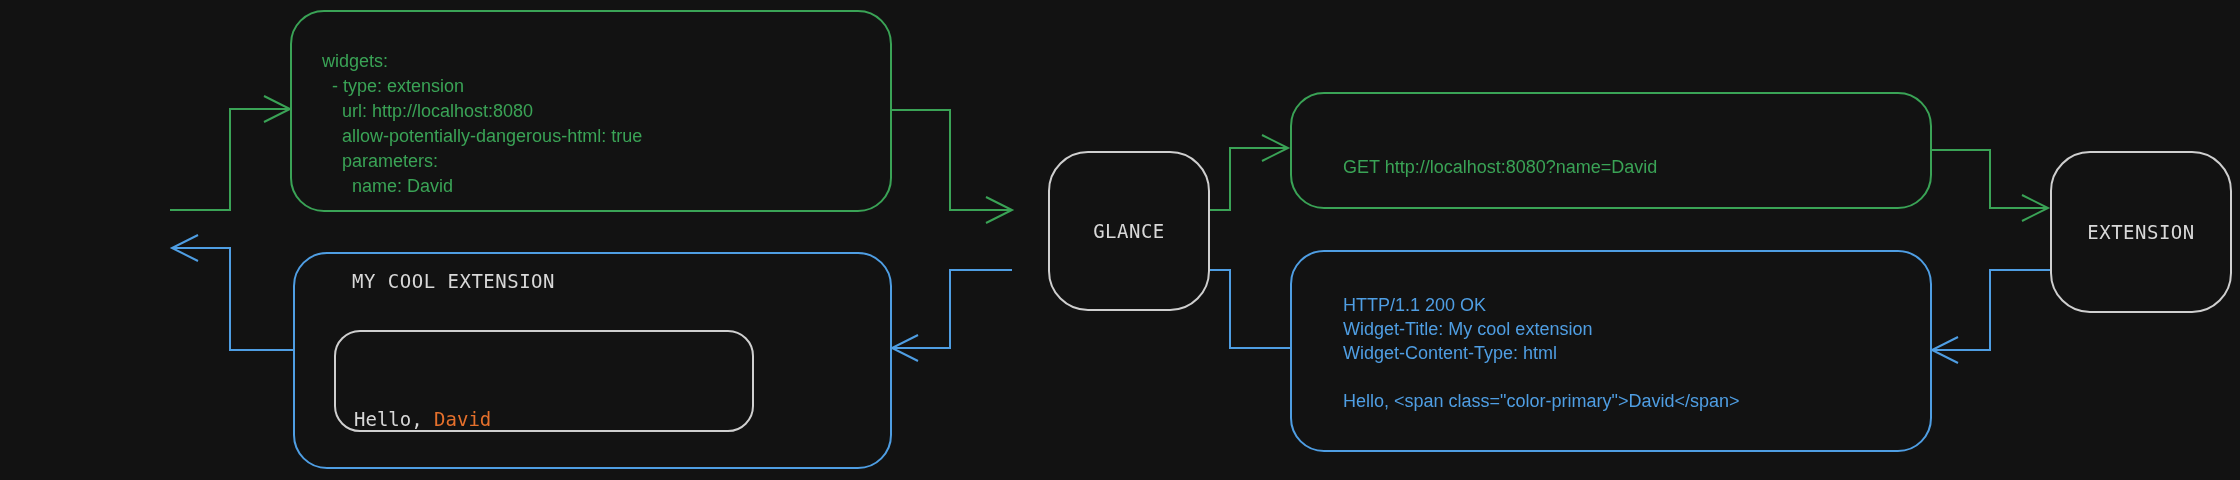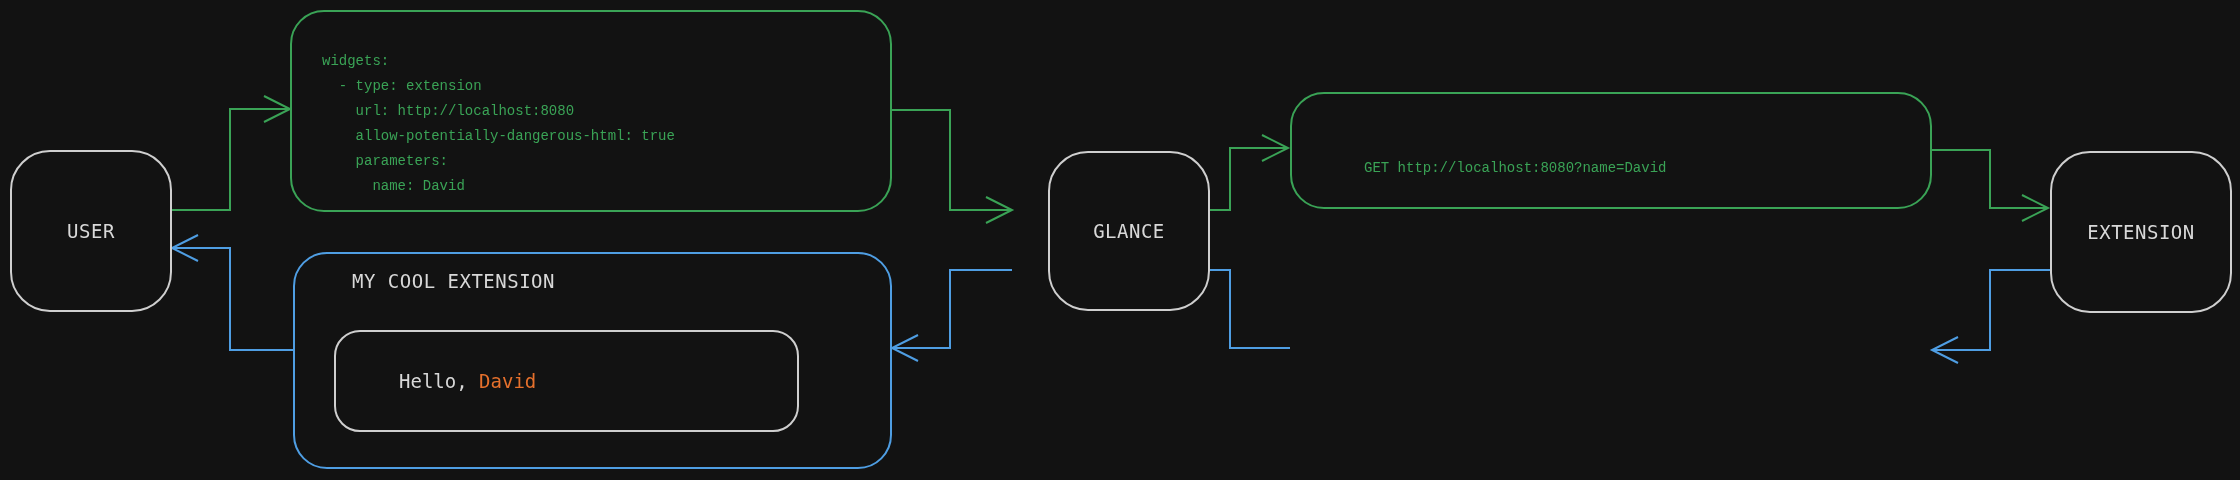--- a/index.html
+++ b/index.html
@@ -25,41 +25,41 @@
     position:absolute;border:2px solid var(--gray-border);border-radius:40px;
     display:flex;align-items:center;justify-content:center;
     color:var(--gray-text);font-size:19px;letter-spacing:0.5px;
     background:var(--bg);
   }
   #node-user{left:10px;top:150px;width:158px;height:158px;}
   #node-glance{left:1012px;top:151px;width:158px;height:156px;margin-left:36px;}
   #node-extension{left:2050px;top:151px;width:178px;height:158px;}
 
   .codebox{position:absolute;border:2px solid;border-radius:34px;background:var(--bg);}
-  .codebox pre{margin:0;font-size:14px;font-family:Liberation Mono, monospace;}
+  .codebox pre{margin:0;font-size:18px;font-family:Liberation Sans, sans-serif;}
 
   #box-config{left:290px;top:10px;width:598px;height:198px;border-color:var(--green);}
   #box-config pre{position:absolute;left:30px;top:37px;line-height:25px;color:var(--green);}
 
   #box-request{left:1290px;top:92px;width:638px;height:113px;border-color:var(--green);
     display:flex;align-items:center;}
-  #box-request pre{padding-left:72px;color:var(--green);margin-top:34px;}
+  #box-request pre{padding-left:51px;color:var(--green);margin-top:34px;}
 
   #box-response{left:1290px;top:250px;width:638px;height:198px;border-color:var(--blue);}
   #box-response pre{position:absolute;left:51px;top:41px;line-height:24px;color:var(--blue);}
 
   #box-widget{left:293px;top:252px;width:595px;height:213px;border-color:var(--blue);}
   #box-widget .widget-title{
     position:absolute;left:57px;top:16px;color:var(--gray-text);
     font-size:19px;letter-spacing:0.5px;
   }
   #hello-box{
     position:absolute;left:39px;top:76px;width:416px;height:98px;
     border:2px solid var(--gray-border);border-radius:26px;
-    display:flex;align-items:center;padding-left:45px;
+    display:flex;align-items:flex-end;
   }
   #hello-box .greeting{padding-left:18px;font-size:19px;color:var(--gray-text);white-space:pre;}
   #hello-box .greeting .name{color:var(--orange);}
 </style>
 </head>
 <body>
 
 <div class="stage">
 
   <svg class="wires" viewBox="0 0 2240 480">
@@ -82,23 +82,20 @@
     <path class="b" d="M1290 348 H1230 V270 H1172"></path>
     <path class="b" d="M1198 257 L1172 270 L1198 283"></path>
 
     <path class="b" d="M1012 270 H950 V348 H892"></path>
     <path class="b" d="M918 335 L892 348 L918 361"></path>
 
     <path class="b" d="M293 350 H230 V248 H172"></path>
     <path class="b" d="M198 235 L172 248 L198 261"></path>
   </svg>
 
-  <div class="node" id="node-user">
-    <span>USER</span>
-  </div>
 
   <div class="node" id="node-glance">
     <span>GLANCE</span>
   </div>
 
   <div class="node" id="node-extension">
     <span>EXTENSION</span>
   </div>
 
   <div class="codebox" id="box-config">
@@ -107,20 +104,27 @@
     url: http://localhost:8080
     allow-potentially-dangerous-html: true
     parameters:
       name: David</pre>
   </div>
 
   <div class="codebox" id="box-request">
     <pre>GET http://localhost:8080?name=David</pre>
   </div>
 
+  <div class="codebox" id="box-response">
+    <pre>HTTP/1.1 200 OK
+Widget-Title: My cool extension
+Widget-Content-Type: html
+
+Hello, &lt;span class="color-primary"&gt;David&lt;/span&gt;</pre>
+  </div>
 
   <div class="codebox" id="box-widget">
     <div class="widget-title">MY COOL EXTENSION</div>
     <div id="hello-box">
       <span class="greeting"><span>Hello, </span><span class="name">David</span></span>
     </div>
   </div>
 
 </div>
 

